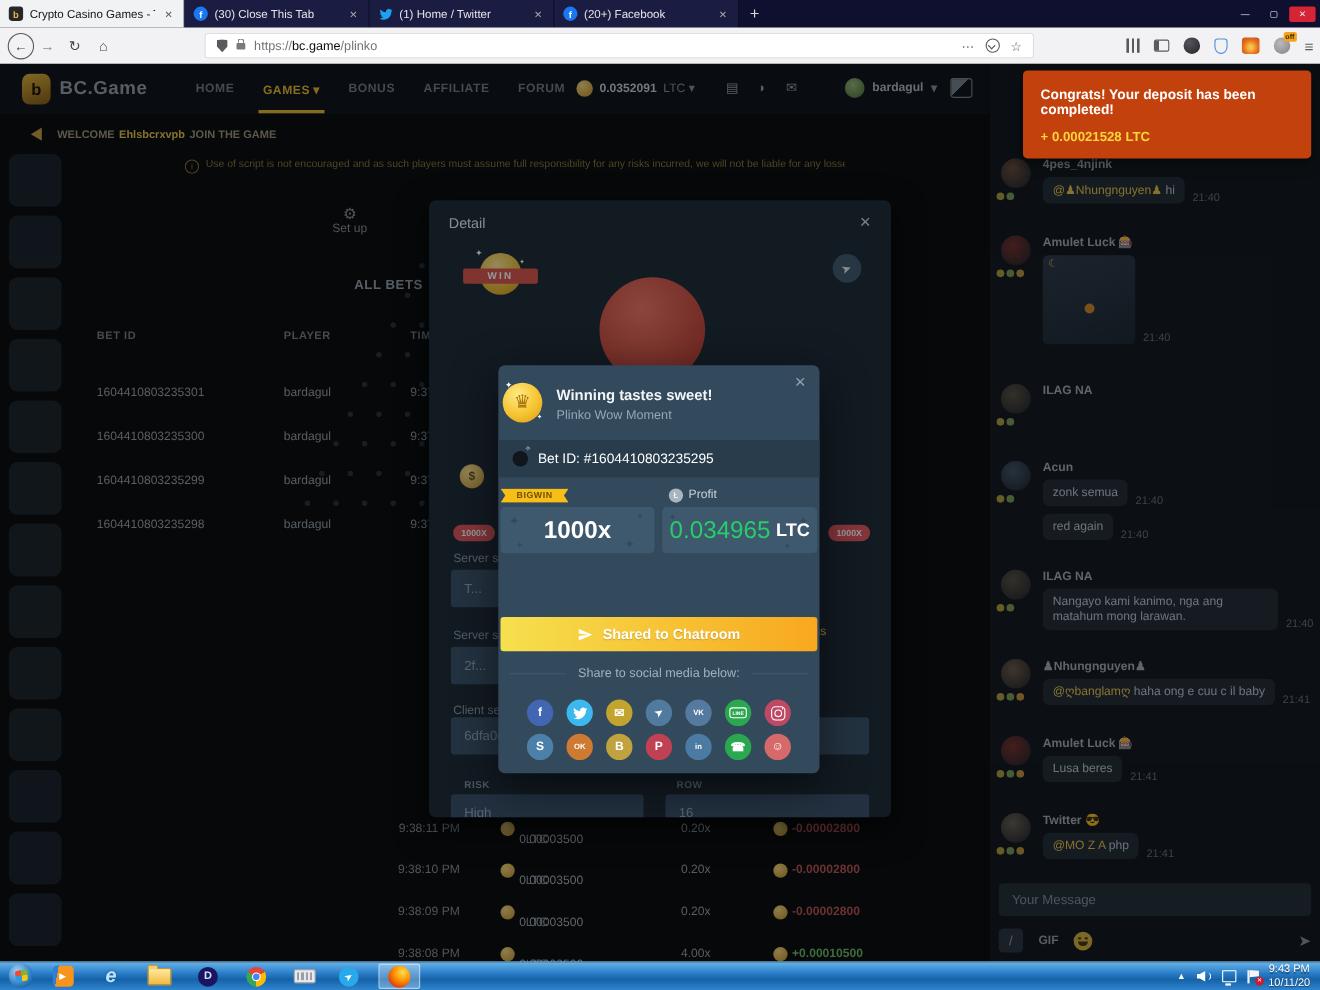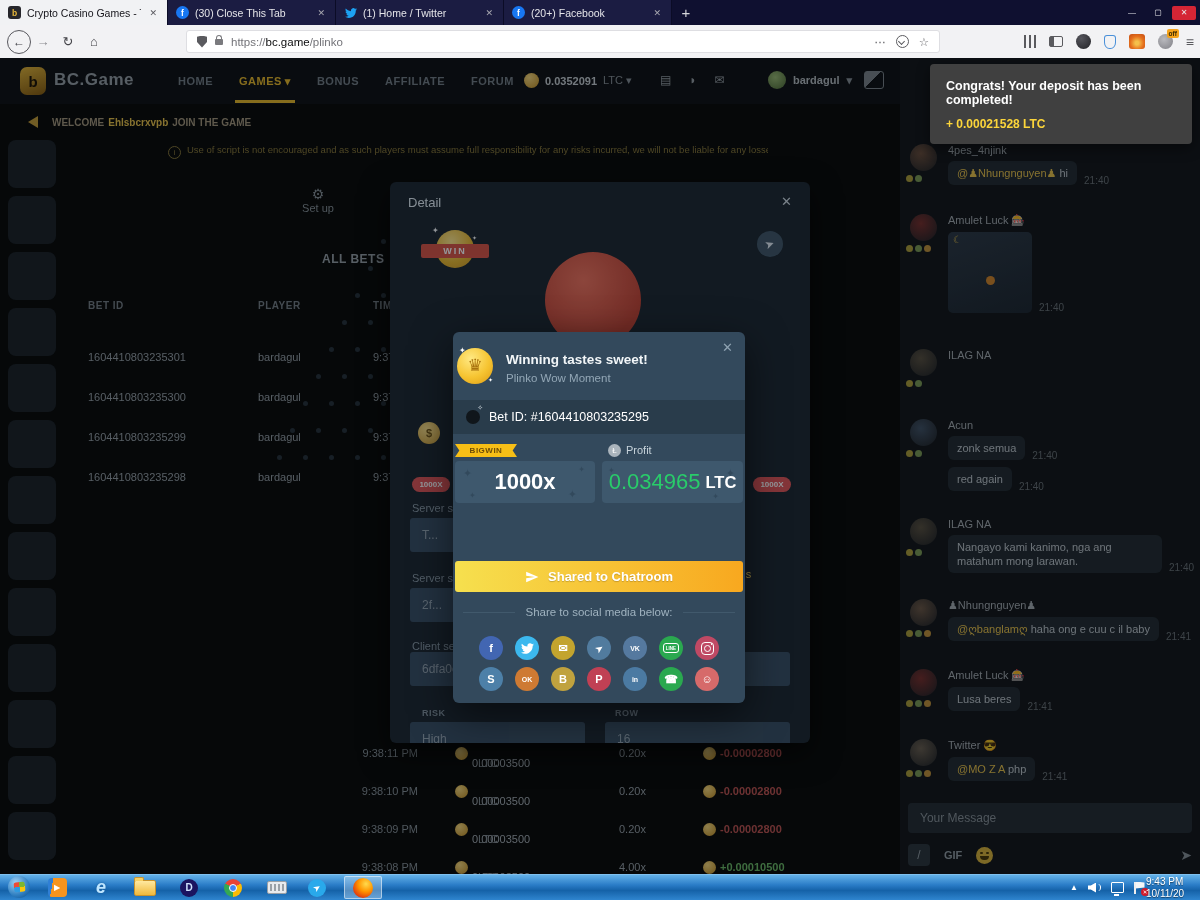--- a/index.html
+++ b/index.html
@@ -84,38 +84,38 @@
   .loss{color:#c25555}.winp{color:#6cbf6c}
   .peg{position:absolute;width:5px;height:5px;border-radius:50%;background:#26323e}
   
   .chat{position:absolute;left:900px;top:0;width:300px;bottom:0;background:#11161c}
   .chat-list{position:absolute;top:86px;left:0;right:0}
   .msg{position:relative;padding-left:48px;margin-bottom:26px;min-height:44px}
   .msg.has-image{margin-bottom:36px}
   .avt{position:absolute;left:10px;top:0;width:27px;height:27px;border-radius:50%}
   .badges{position:absolute;left:6px;top:31px;display:flex;gap:2px}
   .badges i{width:7px;height:7px;border-radius:50%;display:block}
-  .uname{font-size:11px;font-weight:normal;color:#a9b1ba;margin-bottom:5px}
+  .uname{font-size:11px;font-weight:bold;color:#a9b1ba;margin-bottom:5px}
   .bub{display:inline-block;background:#222c36;border-radius:6px;padding:5px 9px;font-size:11px;color:#c3cdd6;max-width:196px;line-height:14px;vertical-align:top}
   .bub .mention{color:#f0c94f}
   .mtime{font-size:10px;color:#6b747c;margin-left:7px;vertical-align:bottom;display:inline-block;padding-top:14px}
   .bline{margin-bottom:6px}
   .cimg{display:inline-block;width:84px;height:81px;border-radius:5px;background:linear-gradient(160deg,#2c3a4a,#1c2734);position:relative;vertical-align:top}
   .cimg:before{content:"☾";position:absolute;left:5px;top:2px;color:#f0c94f;font-size:10px}
   .cimg:after{content:"";position:absolute;left:38px;top:44px;width:9px;height:9px;border-radius:50%;background:#d78a2e}
   .chat-in{position:absolute;left:8px;right:8px;bottom:42px;height:30px;background:#242e38;border-radius:4px;display:flex;align-items:center;padding-left:12px;font-size:12px;color:#8b96a0;box-sizing:border-box}
   .chat-bot{position:absolute;left:8px;right:8px;bottom:8px;height:24px;display:flex;align-items:center;gap:14px}
   .slash{width:22px;height:22px;background:#2b3640;border-radius:4px;display:flex;align-items:center;justify-content:center;color:#98a4ae;font-size:12px}
   .gif{color:#98a4ae;font-weight:bold;font-size:11px}
   .emoji{width:17px;height:17px;border-radius:50%;background:#dfb93f;position:relative}
   .emoji:before{content:"";position:absolute;left:4px;top:5px;width:2.5px;height:2.5px;border-radius:50%;background:#4a3a08;box-shadow:6px 0 0 #4a3a08}
   .emoji:after{content:"";position:absolute;left:4px;top:9px;width:9px;height:4px;border-radius:0 0 8px 8px;background:#4a3a08}
   .send{margin-left:auto;color:#8b96a0;font-size:14px}
   
-  .toast{position:absolute;left:930px;top:6px;width:262px;background:#404040;border-radius:4px;padding:15px 16px 13px;box-sizing:border-box;box-shadow:0 4px 14px rgba(0,0,0,.45);z-index:9}
+  .toast{position:absolute;left:930px;top:6px;width:262px;background:#c2410c;border-radius:4px;padding:15px 16px 13px;box-sizing:border-box;box-shadow:0 4px 14px rgba(0,0,0,.45);z-index:9}
   .toast .t1{color:#fff;font-weight:bold;font-size:12.5px}
   .toast .t2{color:#fcd53a;font-weight:bold;font-size:12px;margin-top:10px}
   
   .detail{position:absolute;left:390px;top:124px;width:420px;height:561px;background:#121a22;border-radius:6px;overflow:hidden;box-shadow:0 10px 30px rgba(0,0,0,.6);z-index:4}
   .dim{position:absolute;inset:0;opacity:.55}
   .d-title{position:absolute;left:18px;top:13px;font-size:13px;color:#e4ecf2}
   .d-close{position:absolute;right:18px;top:12px;font-size:13px;color:#cfd9e0}
   .winb{position:absolute;left:46px;top:48px;width:38px;height:38px;border-radius:50%;background:radial-gradient(circle at 40% 30%,#ffe584,#e9b321 60%,#c9901a)}
   .winb:before{content:"✦";position:absolute;left:-4px;top:-4px;color:#fff;font-size:8px}
   .winb:after{content:"✦";position:absolute;right:-3px;top:4px;color:#fff;font-size:6px}
@@ -182,21 +182,21 @@
   .tr-arrow{color:#fff;font-size:8px}
   .spk{width:13px;height:12px;position:relative}
   .spk:before{content:"";position:absolute;left:0;top:1px;width:8px;height:10px;background:#fff;clip-path:polygon(0 30%,35% 30%,100% 0,100% 100%,35% 70%,0 70%)}
   .spk:after{content:"";position:absolute;right:0;top:2.5px;width:4px;height:7px;border-right:1.5px solid #fff;border-radius:0 6px 6px 0}
   .net{width:13px;height:11px;border:1.5px solid #fff;border-radius:1px;box-sizing:border-box;position:relative}
   .net:after{content:"";position:absolute;left:2px;bottom:-4px;width:5px;height:2px;background:#fff}
   .flagw{width:12px;height:12px;position:relative}
   .flagw:before{content:"";position:absolute;left:0;top:0;width:1.5px;height:12px;background:#eee}
   .flagw:after{content:"";position:absolute;left:1.5px;top:0;width:9px;height:7px;background:#f5f6f7;clip-path:polygon(0 0,100% 15%,100% 85%,0 100%)}
   .flagw .x{position:absolute;right:-3px;bottom:-2px;width:8px;height:8px;border-radius:50%;background:#d11a2a;color:#fff;font-size:5.5px;text-align:center;line-height:8px}
-  .clock{position:absolute;right:2px;top:1px;width:52px;color:#fff;font-size:10px;line-height:11.5px;text-shadow:0 1px 1px rgba(0,0,0,.5)}
+  .clock{position:absolute;right:2px;top:1px;width:52px;text-align:center;color:#fff;font-size:10px;line-height:11.5px;text-shadow:0 1px 1px rgba(0,0,0,.5)}
 </style>
 </head>
 <body>
 
 <div id="app">
 
   <div class="tabbar">
     <div id="tabs" style="display:flex">
         <div class="tab active">
           <span class="favicon bcgame">b</span>

